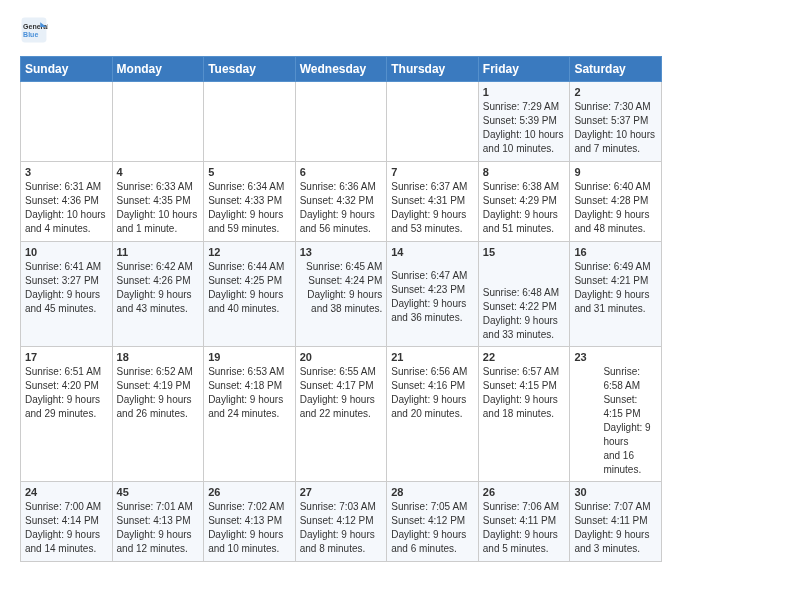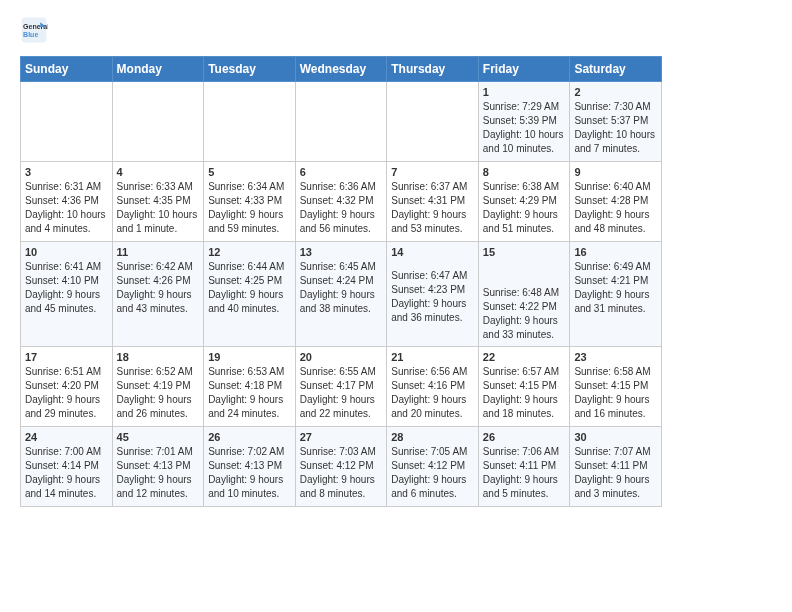--- a/index.html
+++ b/index.html
@@ -197,41 +197,41 @@
             <div class="day-info" style="white-space: pre-line;">Sunrise: 6:40 AM
 Sunset: 4:28 PM
 Daylight: 9 hours
 and 48 minutes.</div>
           </td>
         </tr>
         <tr>
           <td>
             <span class="day-num">10</span>
             <div class="day-info" style="white-space: pre-line;">Sunrise: 6:41 AM
-Sunset: 4:10 PM
+Sunset: 3:27 PM
 Daylight: 9 hours
 and 45 minutes.</div>
           </td>
           <td>
             <span class="day-num">11</span>
             <div class="day-info" style="white-space: pre-line;">Sunrise: 6:42 AM
 Sunset: 4:26 PM
 Daylight: 9 hours
 and 43 minutes.</div>
           </td>
           <td>
             <span class="day-num">12</span>
             <div class="day-info" style="white-space: pre-line;">Sunrise: 6:44 AM
 Sunset: 4:25 PM
 Daylight: 9 hours
 and 40 minutes.</div>
           </td>
           <td>
             <span class="day-num">13</span>
-            <div class="day-info" style="white-space: pre-line;">Sunrise: 6:45 AM
+            <div class="day-info" style="white-space: pre-line; text-align: right;">Sunrise: 6:45 AM
 Sunset: 4:24 PM
 Daylight: 9 hours
 and 38 minutes.</div>
           </td>
           <td>
             <span class="day-num">14</span>
             <div class="day-info" style="white-space: pre-line; margin-top: 11px;">Sunrise: 6:47 AM
 Sunset: 4:23 PM
 Daylight: 9 hours
 and 36 minutes.</div>
@@ -289,21 +289,21 @@
           </td>
           <td>
             <span class="day-num">22</span>
             <div class="day-info" style="white-space: pre-line;">Sunrise: 6:57 AM
 Sunset: 4:15 PM
 Daylight: 9 hours
 and 18 minutes.</div>
           </td>
           <td>
             <span class="day-num">23</span>
-            <div class="day-info" style="white-space: pre-line;">Sunrise: 6:58 AM
+            <div class="day-info" style="white-space: pre-line; margin-left: 29px;">Sunrise: 6:58 AM
 Sunset: 4:15 PM
 Daylight: 9 hours
 and 16 minutes.</div>
           </td>
         </tr>
         <tr>
           <td>
             <span class="day-num">24</span>
             <div class="day-info" style="white-space: pre-line;">Sunrise: 7:00 AM
 Sunset: 4:14 PM

